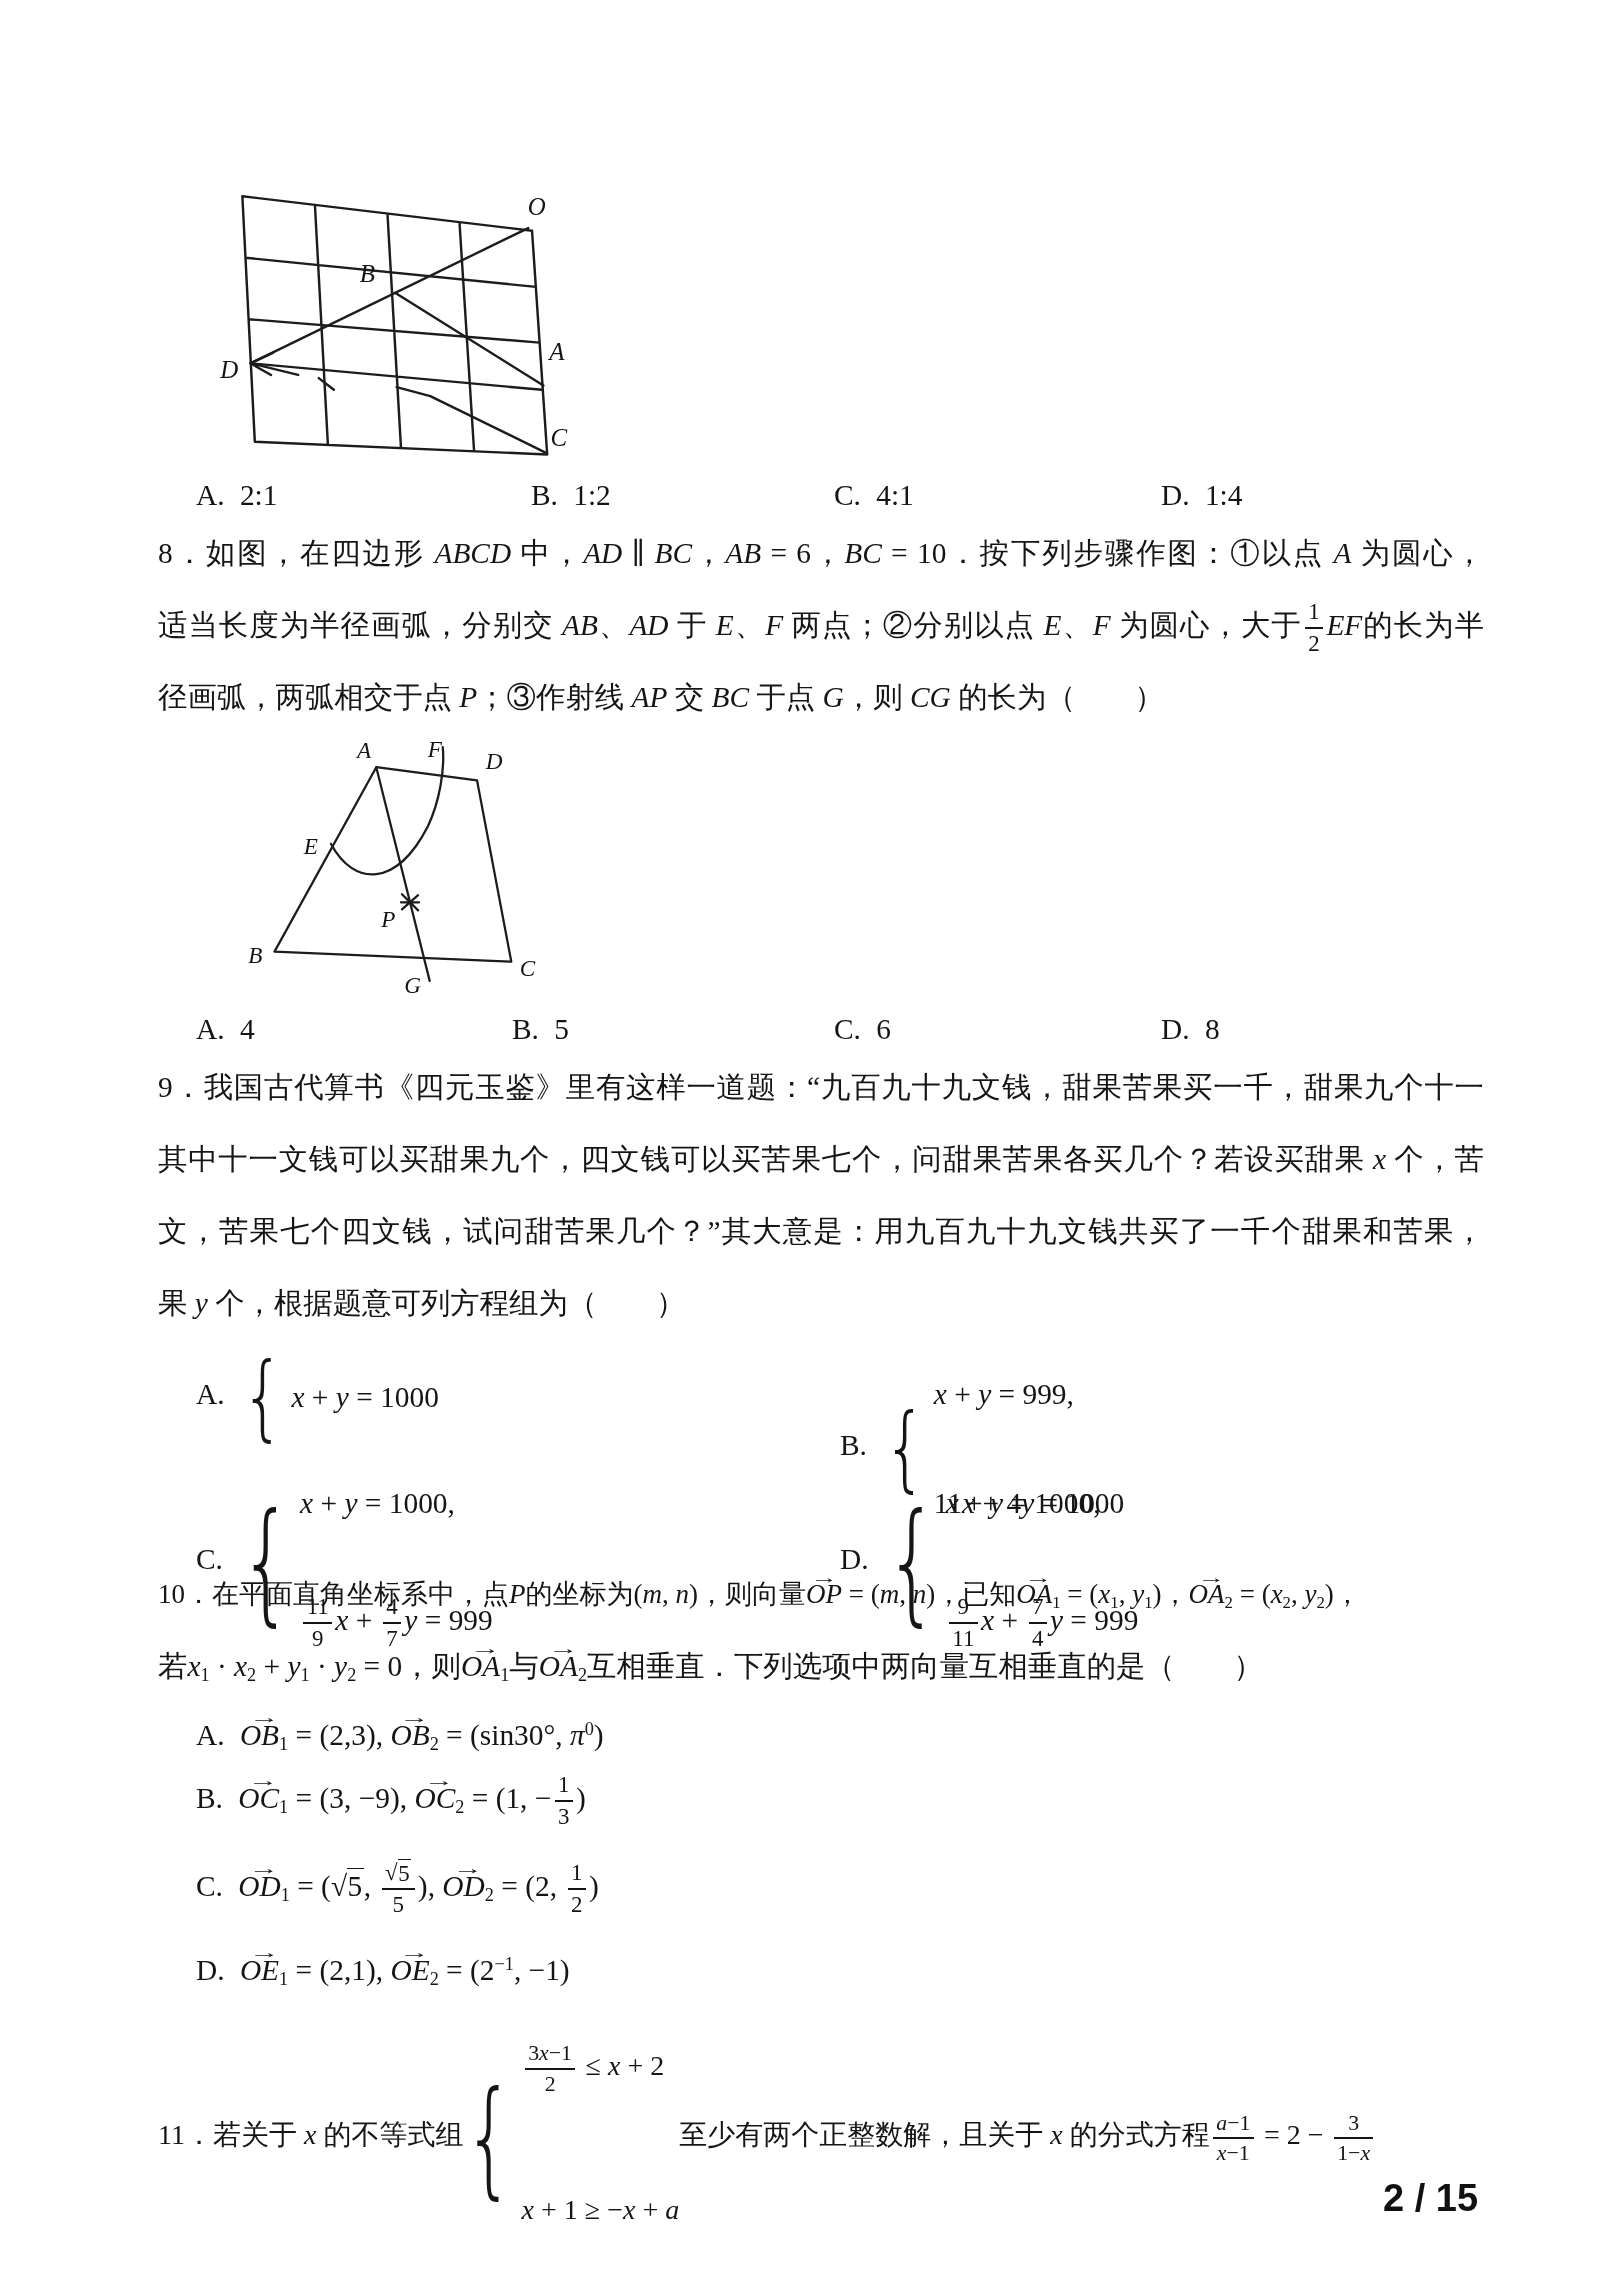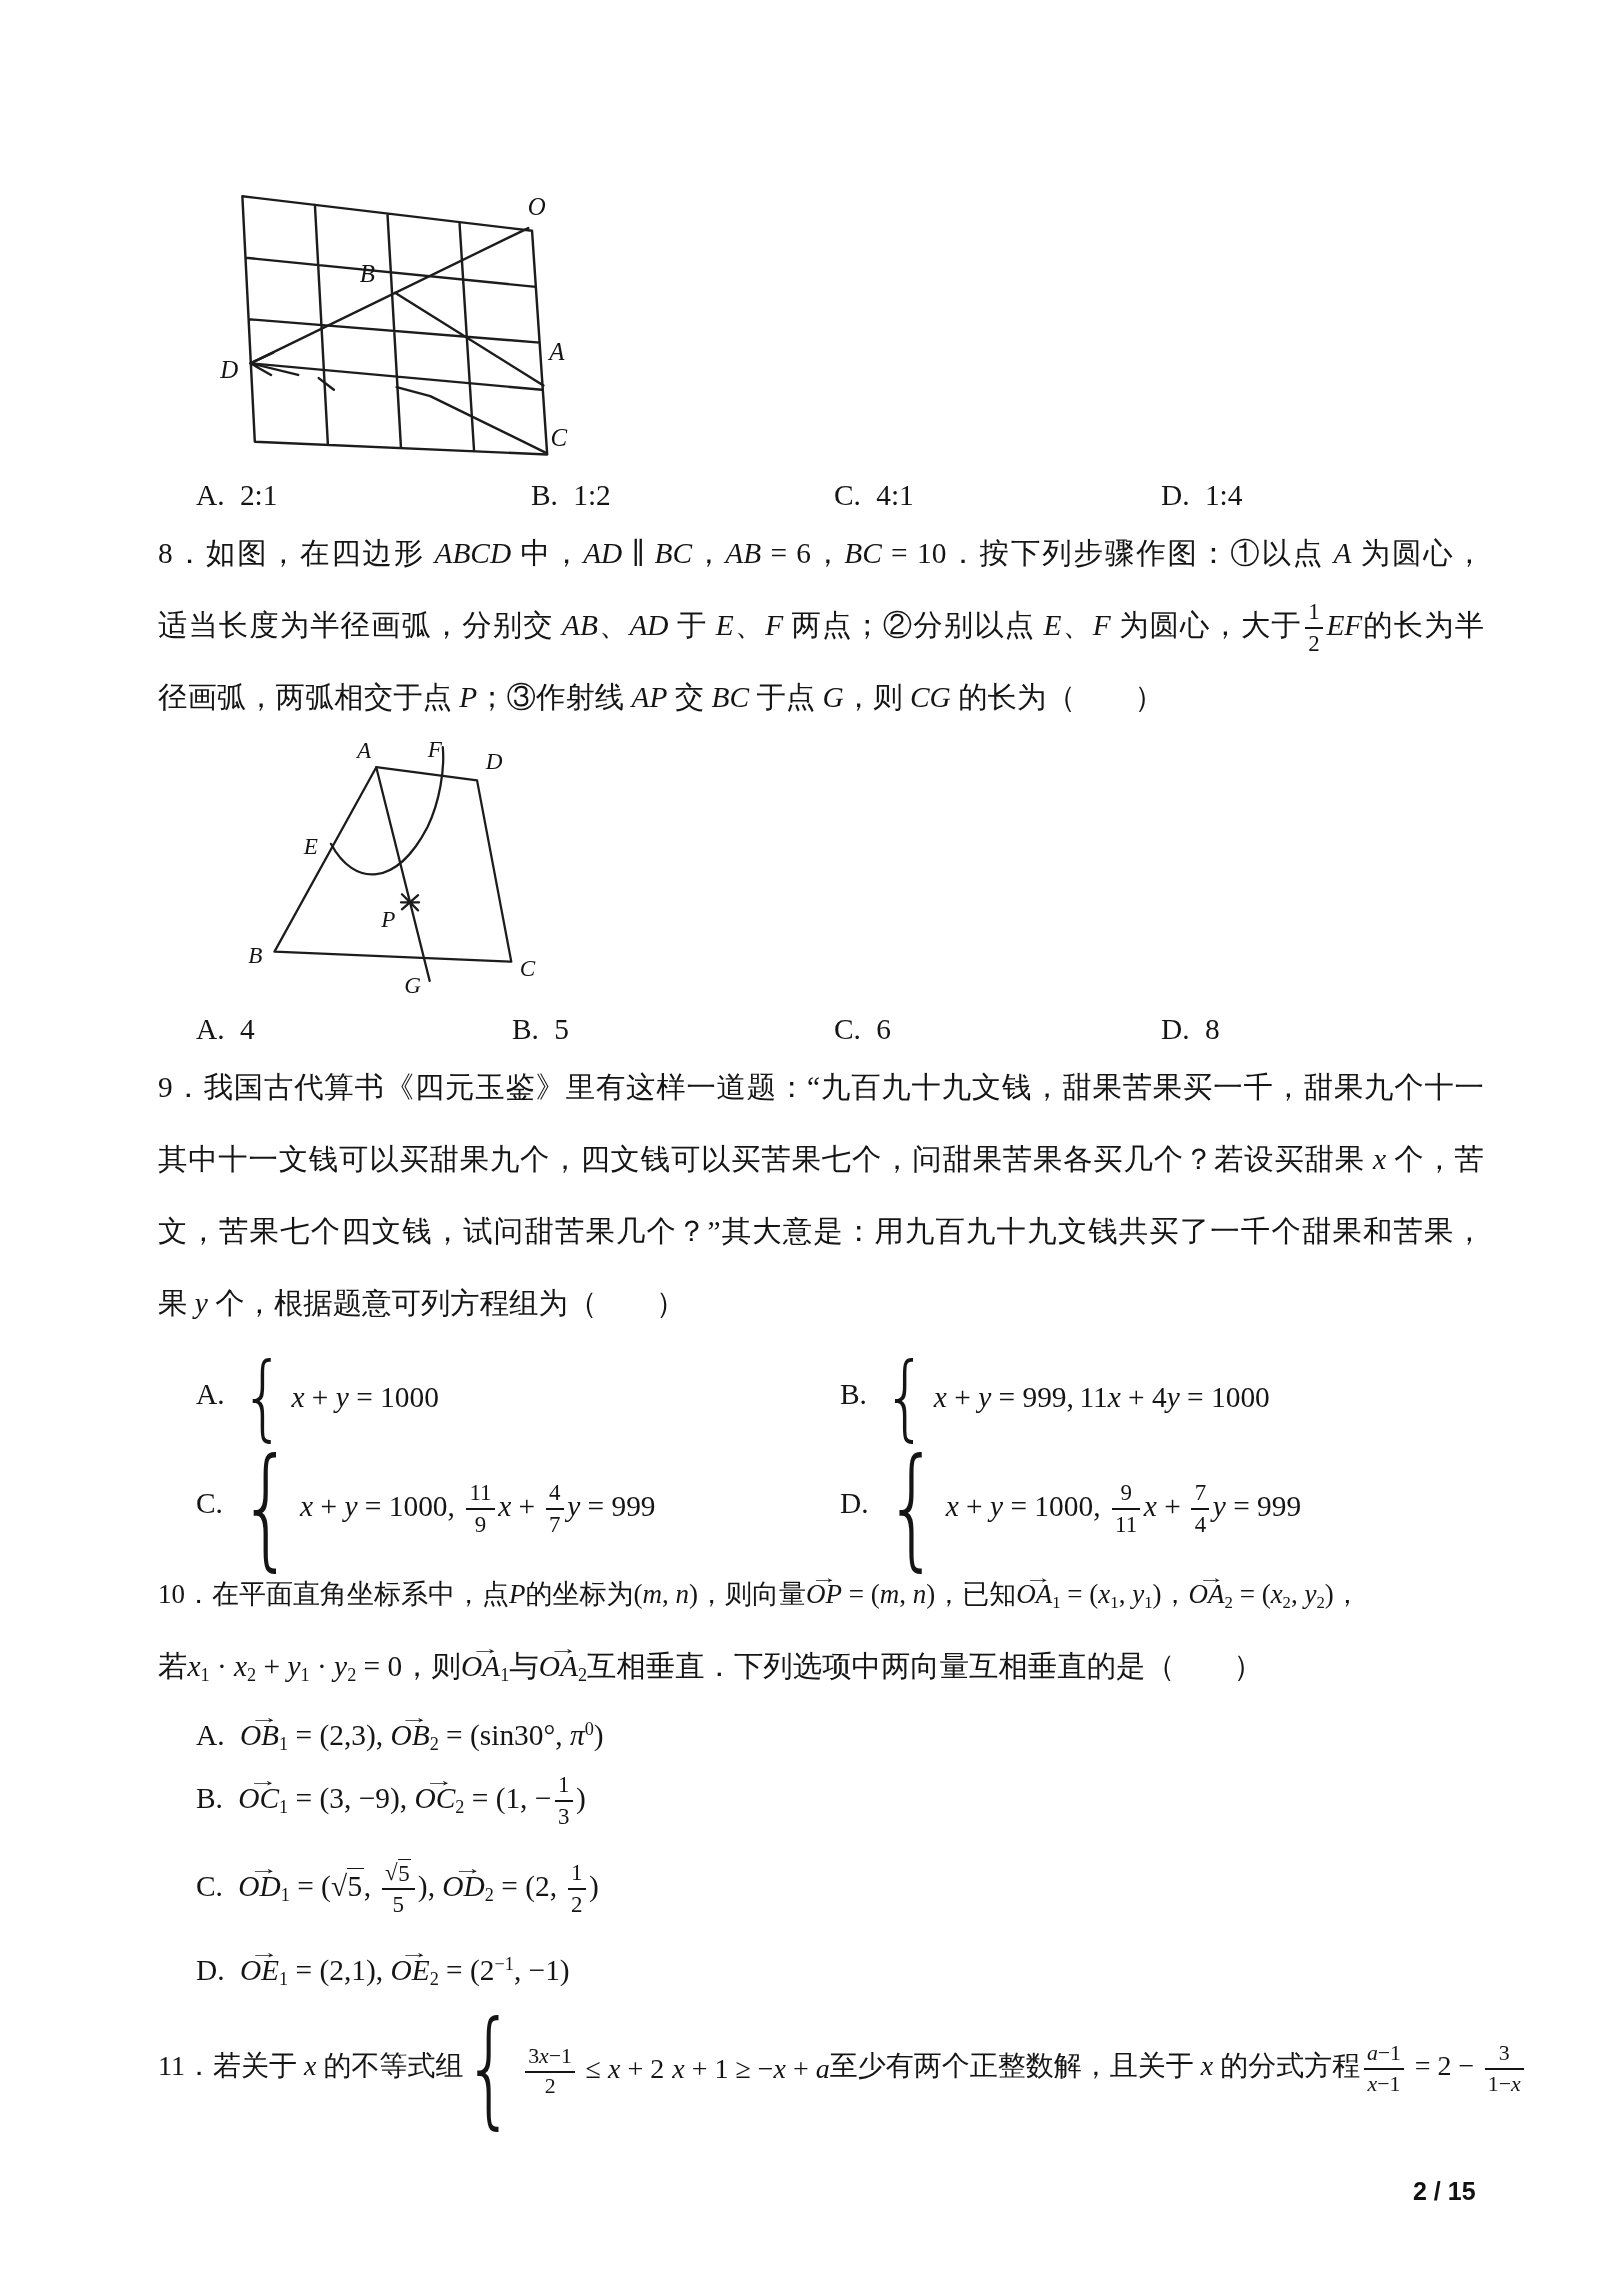--- a/index.html
+++ b/index.html
@@ -34,38 +34,38 @@
   .vec{position:relative;display:inline-block;white-space:nowrap;line-height:1;}
   .vec .arr{position:absolute;left:0;right:0;top:-0.68em;font-size:0.6em;font-style:normal;
             text-align:center;transform:scaleX(1.7);}
   .vec .vbase{font-style:italic;}
   .sqrt{white-space:nowrap;}
   .sqrt .rad{border-top:1.9px solid currentColor;padding:0.5px 1.6px 0 0.5px;}
   .sys{display:inline-flex;align-items:center;vertical-align:middle;white-space:nowrap;}
   .sys .brace{font-family:"DejaVu Sans","Liberation Sans",sans-serif;font-weight:300;line-height:1;
               font-size:2.35em;transform:scaleY(1.35);transform-origin:center;margin-right:6.5px;}
   .sys.tall .brace{font-size:2.9em;transform:scaleY(1.55);}
-  .srows{display:inline-flex;flex-direction:row;gap:5.5px;text-align:left;}
+  .srows{display:inline-flex;flex-direction:column;gap:5.5px;text-align:left;}
   .sys.tall .srows{gap:8px;}
   .srow{white-space:nowrap;}
   .q9opts{position:relative;height:216px;margin-top:3.3px;}
   .sysopt{position:absolute;white-space:nowrap;}
   .sysopt .olab{margin-right:16.4px;}
   .r1{top:0;line-height:104px;height:104px;}
   .r2{top:107px;line-height:109px;height:109px;}
   .c1{left:38px;}
   .c2{left:682px;}
   .q10o{margin-left:38px;white-space:nowrap;}
   .hA{height:55px;line-height:55px;}
   .hB{height:82px;line-height:82px;}
   .hC{height:95px;line-height:95px;}
   .hD{height:60px;line-height:60px;}
   .q11{margin-top:4.4px;height:136px;line-height:136px;white-space:nowrap;font-size:28px;}
-  .footer{position:absolute;top:2177px;left:1413px;
-          font-family:"Liberation Sans","DejaVu Sans",sans-serif;font-weight:bold;font-size:25px;color:#111;}
+  .footer{position:absolute;top:2177px;left:1383px;
+          font-family:"Liberation Sans","DejaVu Sans",sans-serif;font-weight:bold;font-size:38px;color:#111;}
 </style>
 </head>
 <body>
 
 <div class="page">
 
   <svg class="fig fig1" width="379" height="281" viewBox="0 0 700 530" preserveAspectRatio="none" style="font-size:54px">
     <path class="stroke" d="
       M45 25 L68 488  M179 41 L203 494  M313 58 L338 500  M446 74 L473 506  M580 90 L608 512
       M45 25 L580 90  M51 141 L587 196  M57 257 L594 301  M60 340 L598 390  M68 488 L608 512"></path>

